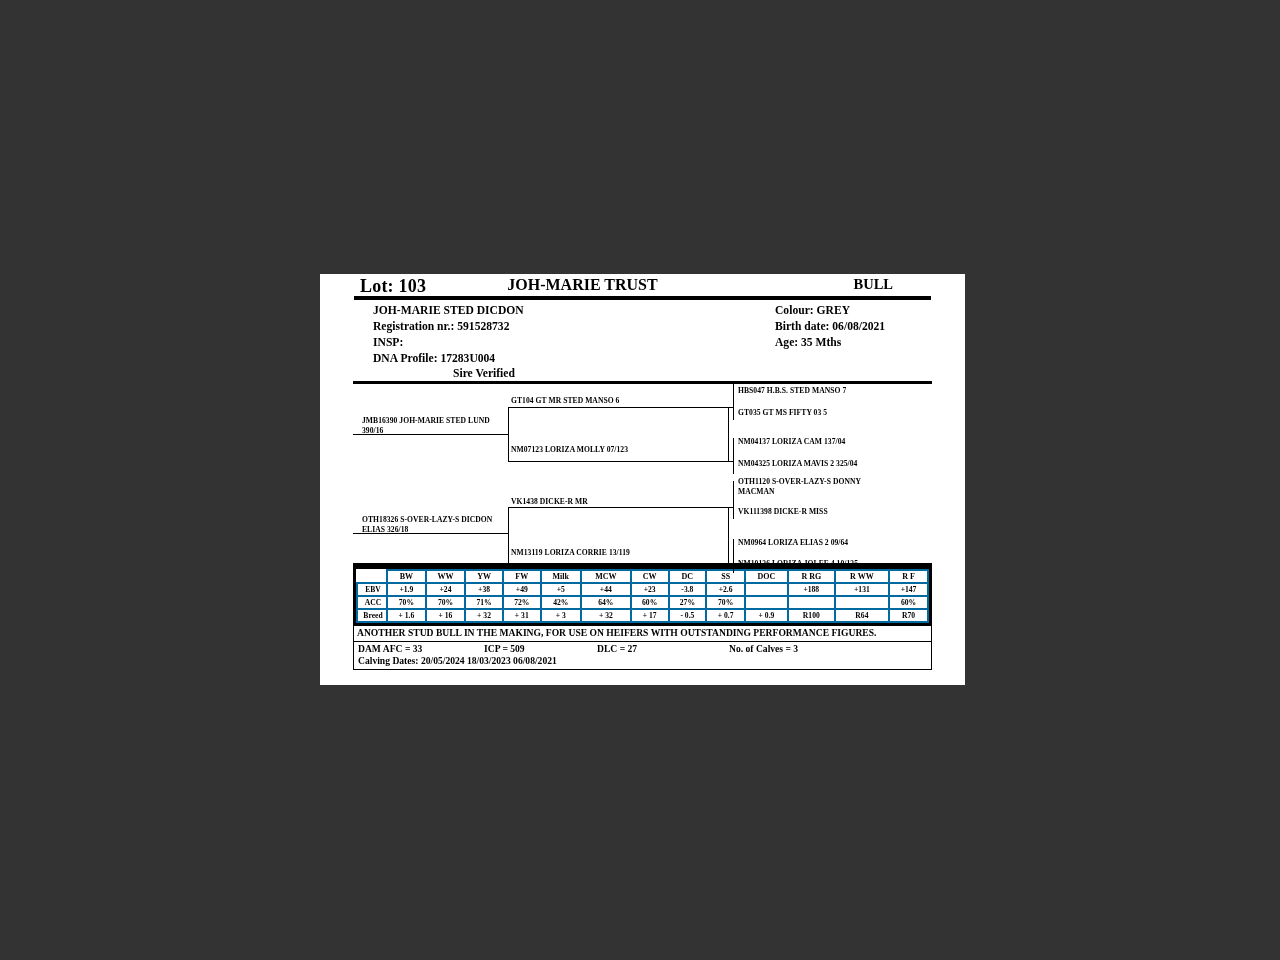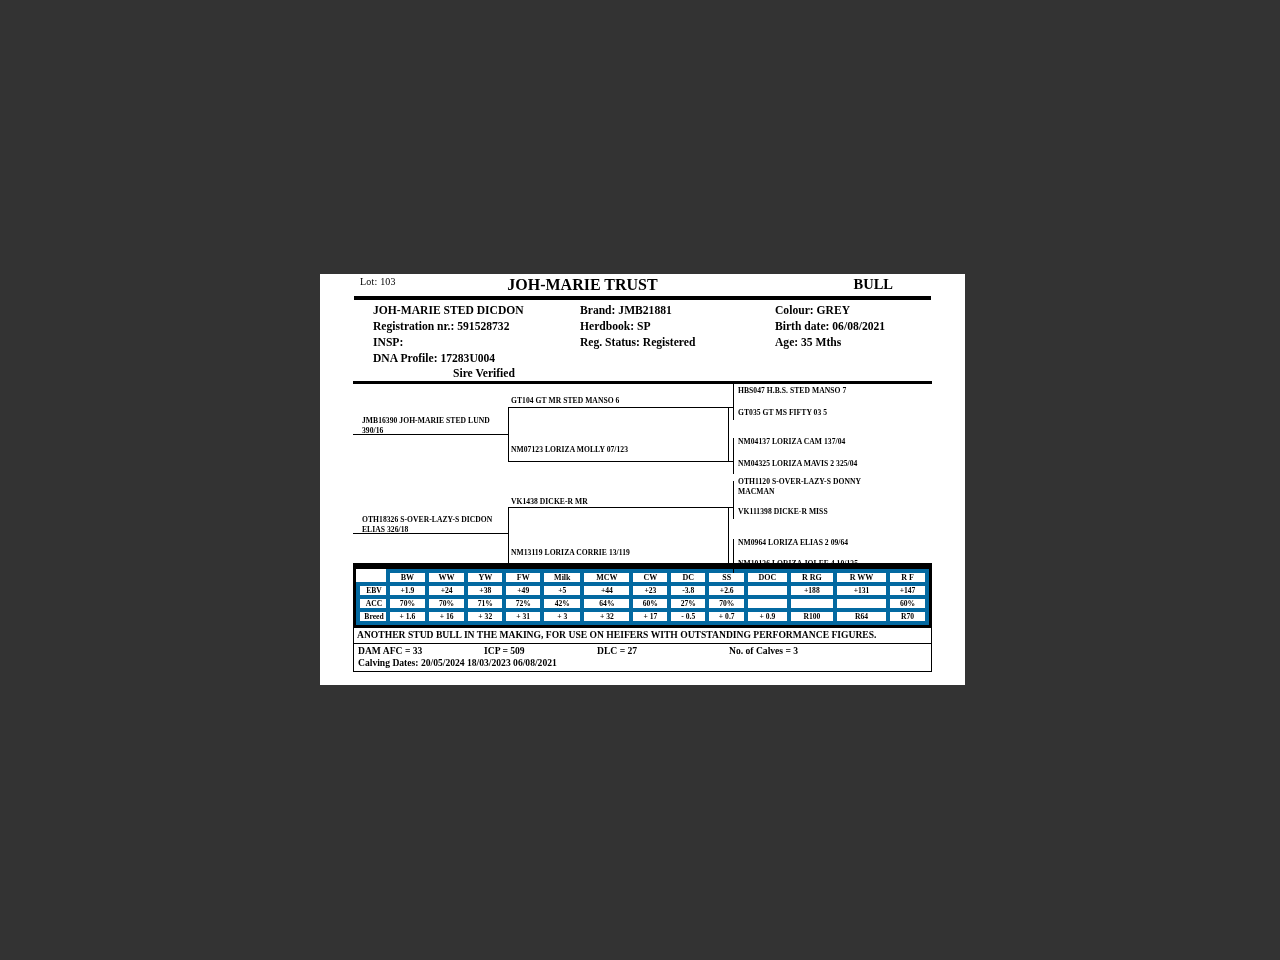--- a/index.html
+++ b/index.html
@@ -19,21 +19,21 @@
   }
 
   
   .hdr-row {
     position: relative;
     height: 22px;
     width: 100%;
   }
   .hdr-lot {
     position: absolute; left: 40px; top: 2px;
-    font-weight: normal; font-size: 10px; letter-spacing: .2px;
+    font-weight: bold; font-size: 18px; letter-spacing: .2px;
   }
   .hdr-title {
     position: absolute; left: 0; right: 0; top: 2px;
     text-align: center;
     font-weight: bold; font-size: 16px;
     padding-right: 120px;
   }
   .hdr-sex {
     position: absolute; right: 72px; top: 2px;
     font-weight: bold; font-size: 14.5px;
@@ -88,21 +88,21 @@
     background: #000;
   }
   table.ebv {
     border-collapse: collapse;
     width: 100%;
     background: #fff;
     font-weight: bold;
     font-size: 7.6px;
   }
   table.ebv td, table.ebv th {
-    border: 4px solid #0369a1;
+    border: 2px solid #0369a1;
     text-align: center;
     height: 13px;
     padding: 0 1px;
     font-weight: bold;
     font-size: 7.6px;
     white-space: nowrap;
   }
   table.ebv th { font-size: 8px; }
   table.ebv td.rowlab, table.ebv th.rowlab {
     text-align: center; padding-left: 3px; width: 30px;
@@ -147,25 +147,20 @@
     <div class="hdr-sex">BULL</div>
   </div>
   <div class="rule-thick"></div>
 
   <div class="info">
     <div class="col c1">
       <div class="line">JOH-MARIE STED DICDON</div>
       <div class="line">Registration nr.: 591528732</div>
       <div class="line">INSP:</div>
       <div class="line">DNA Profile:  17283U004</div>
-    </div>
-    <div class="col c2">
-      <div class="line">Brand:  JMB21881</div>
-      <div class="line">Herdbook: SP</div>
-      <div class="line">Reg. Status: Registered</div>
     </div>
     <div class="col c3">
       <div class="line">Colour:  GREY</div>
       <div class="line">Birth date:  06/08/2021</div>
       <div class="line">Age: 35 Mths</div>
     </div>
     <div class="sire-verified">Sire Verified</div>
   </div>
 
   <div id="ped">

